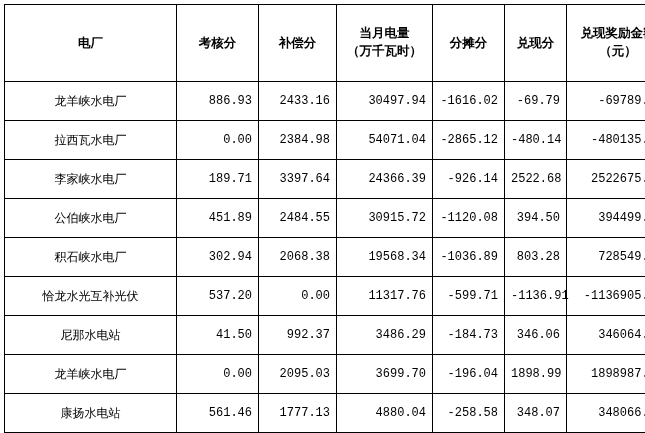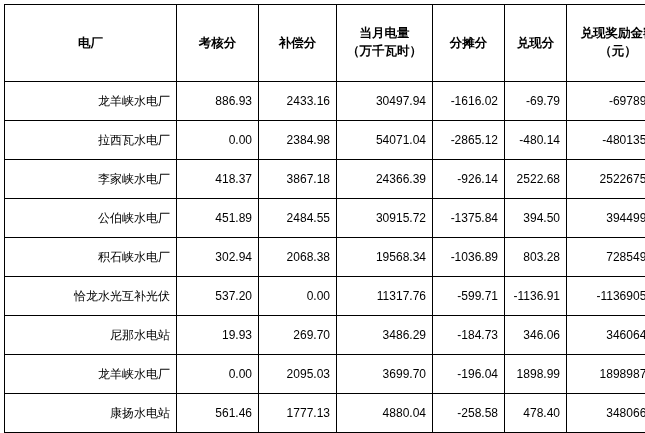--- a/index.html
+++ b/index.html
@@ -45,28 +45,29 @@
   }
   .hdr-stack {
     display: block;
     text-align: center;
   }
   .hdr-stack .l2 {
     display: block;
     font-family: Liberation Mono, monospace;
   }
   td.plant-name {
-    text-align: right;
+    text-align: center;
     font-size: 12.5px;
     margin-left: 47px;
   }
   td.num {
     text-align: right;
     font-size: 12.5px;
     padding-right: 10px;
+    font-family: Liberation Mono, monospace;
   }
   col.c-plant { width: 172px; }
   col.c-score { width: 82px; }
   col.c-comp  { width: 78px; }
   col.c-power { width: 96px; }
   col.c-share { width: 72px; }
   col.c-cash  { width: 62px; }
   col.c-amount{ width: 103px; }
 </style>
 </head>
@@ -138,33 +139,33 @@
         <td class="plant-name">拉西瓦水电厂</td>
         <td class="num">0.00</td>
         <td class="num">2384.98</td>
         <td class="num">54071.04</td>
         <td class="num">-2865.12</td>
         <td class="num">-480.14</td>
         <td class="num">-480135.65</td>
       </tr>
       <tr>
         <td class="plant-name">李家峡水电厂</td>
-        <td class="num">418.37</td>
-        <td class="num">3867.18</td>
+        <td class="num">189.71</td>
+        <td class="num">3397.64</td>
         <td class="num">24366.39</td>
         <td class="num">-926.14</td>
         <td class="num">2522.68</td>
         <td class="num">2522675.22</td>
       </tr>
       <tr>
         <td class="plant-name">公伯峡水电厂</td>
         <td class="num">451.89</td>
         <td class="num">2484.55</td>
         <td class="num">30915.72</td>
-        <td class="num">-1375.84</td>
+        <td class="num">-1120.08</td>
         <td class="num">394.50</td>
         <td class="num">394499.18</td>
       </tr>
       <tr>
         <td class="plant-name">积石峡水电厂</td>
         <td class="num">302.94</td>
         <td class="num">2068.38</td>
         <td class="num">19568.34</td>
         <td class="num">-1036.89</td>
         <td class="num">803.28</td>
@@ -174,40 +175,40 @@
         <td class="plant-name">恰龙水光互补光伏</td>
         <td class="num">537.20</td>
         <td class="num">0.00</td>
         <td class="num">11317.76</td>
         <td class="num">-599.71</td>
         <td class="num">-1136.91</td>
         <td class="num">-1136905.13</td>
       </tr>
       <tr>
         <td class="plant-name">尼那水电站</td>
-        <td class="num">19.93</td>
-        <td class="num">269.70</td>
+        <td class="num">41.50</td>
+        <td class="num">992.37</td>
         <td class="num">3486.29</td>
         <td class="num">-184.73</td>
         <td class="num">346.06</td>
         <td class="num">346064.39</td>
       </tr>
       <tr>
         <td class="plant-name">龙羊峡水电厂</td>
         <td class="num">0.00</td>
         <td class="num">2095.03</td>
         <td class="num">3699.70</td>
         <td class="num">-196.04</td>
         <td class="num">1898.99</td>
         <td class="num">1898987.55</td>
       </tr>
       <tr>
         <td class="plant-name">康扬水电站</td>
         <td class="num">561.46</td>
         <td class="num">1777.13</td>
         <td class="num">4880.04</td>
         <td class="num">-258.58</td>
-        <td class="num">478.40</td>
+        <td class="num">348.07</td>
         <td class="num">348066.50</td>
       </tr>
     </tbody>
   </table>
 </div>
 
 </body></html>

